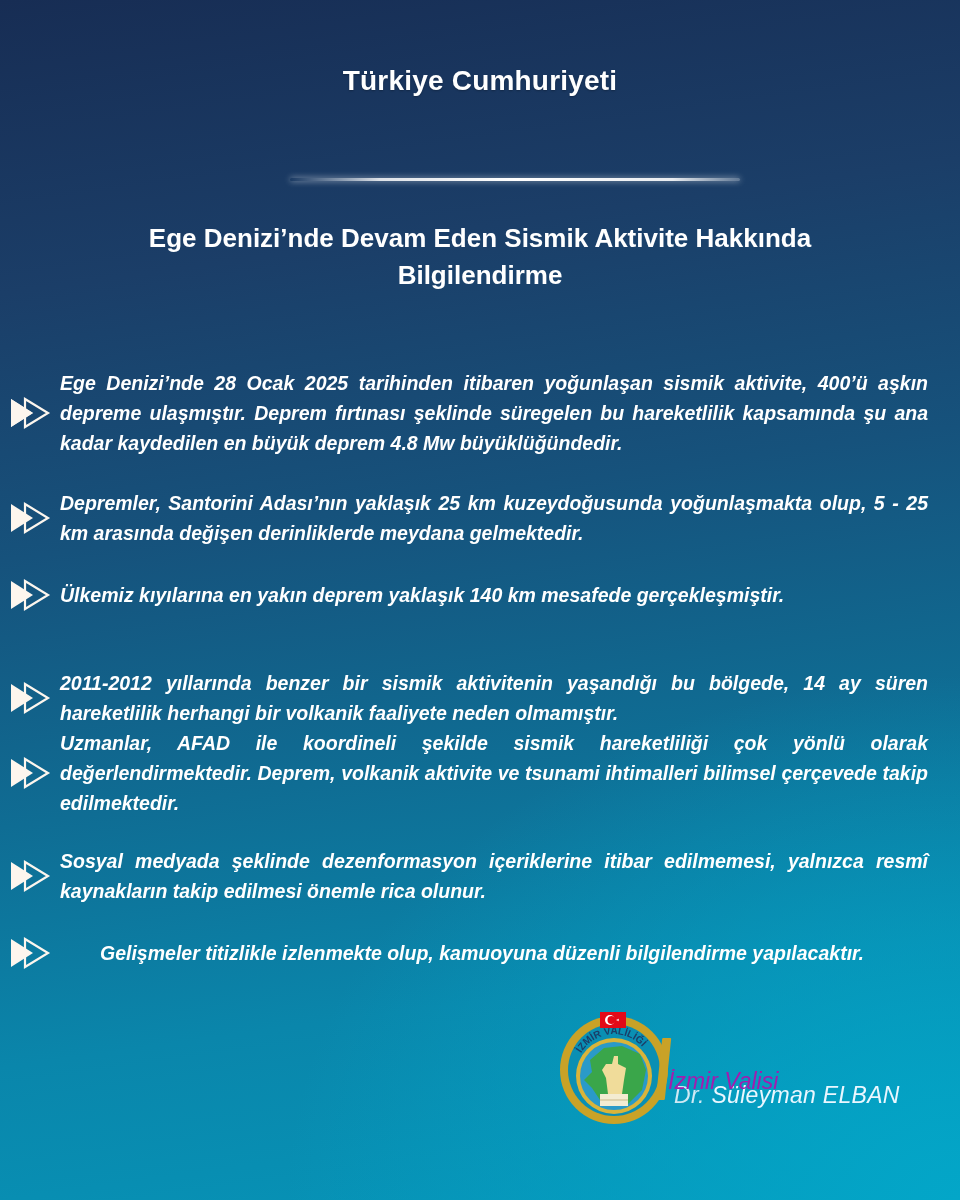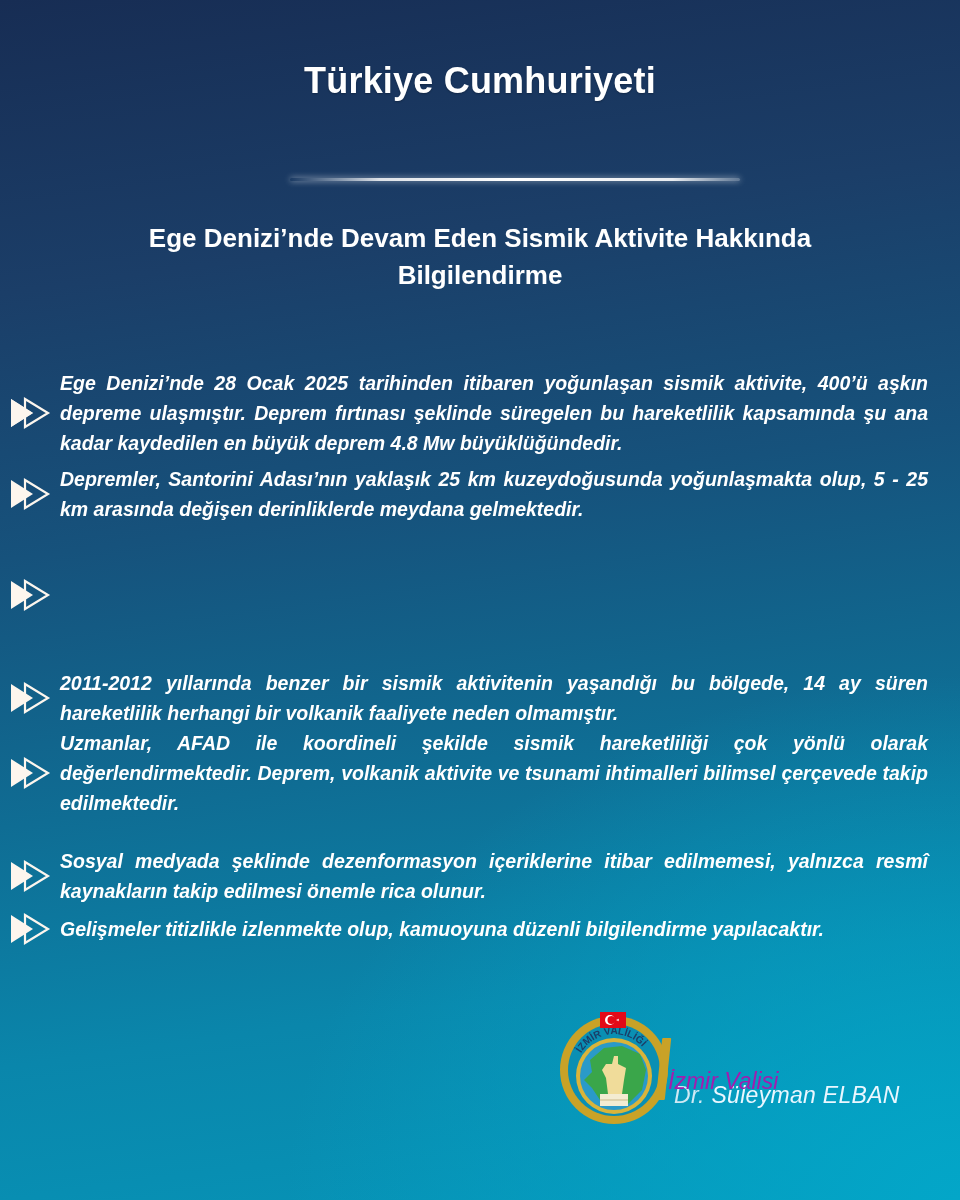--- a/index.html
+++ b/index.html
@@ -6,21 +6,21 @@
   body {
     width: 960px; height: 1200px; overflow: hidden; position: relative;
     font-family: "Liberation Sans", "DejaVu Sans", sans-serif;
     color: #ffffff;
     background:
       radial-gradient(ellipse 900px 700px at 100% 100%, #03a6c8 0%, rgba(3,166,200,0) 75%),
       linear-gradient(172deg, #172d54 0%, #1b3e68 22%, #16527c 42%, #0f6d94 62%, #0a86ab 80%, #0696b9 100%);
   }
   .header { position: absolute; left: 0; right: 0; top: 56px; text-align: center; }
   .title1, .title2 {
-    font-weight: bold; font-size: 36px; line-height: 50px; letter-spacing: 0.2px;
+    font-weight: bold; font-size: 28px; line-height: 50px; letter-spacing: 0.2px;
     text-shadow: 0 1px 2px rgba(0,0,0,0.25);
   }
   .divider {
     position: absolute; left: 290px; top: 178px; width: 450px; height: 3px;
     background: linear-gradient(90deg, rgba(255,255,255,0) 0%, rgba(255,255,255,0.85) 20%, #ffffff 50%, rgba(255,255,255,0.9) 85%, rgba(255,255,255,0.3) 100%);
     box-shadow: 0 0 6px rgba(255,255,255,0.6);
     border-radius: 2px;
   }
   .subtitle {
     position: absolute; left: 80px; right: 80px; top: 192px; text-align: center;
@@ -66,33 +66,34 @@
 
   <div class="bullet" style="top:368px;">
     <svg class="icon" viewBox="0 0 44 34">
       <polygon points="3,3 25,17 3,31" fill="#fdf6ee"></polygon>
       <polygon points="17,3 40,17 17,31" fill="none" stroke="#fdf6ee" stroke-width="2.2"></polygon>
       <polygon points="3,3 25,17 3,31" fill="#fdf6ee"></polygon>
     </svg>
     <div class="text">Ege Denizi’nde 28 Ocak 2025 tarihinden itibaren yoğunlaşan sismik aktivite, 400’ü aşkın depreme ulaşmıştır. Deprem fırtınası şeklinde süregelen bu hareketlilik kapsamında şu ana kadar kaydedilen en büyük deprem 4.8 Mw büyüklüğündedir.</div>
   </div>
 
-  <div class="bullet" style="top:464px;">
+  <div class="bullet" style="top:488px;">
     <svg class="icon" viewBox="0 0 44 34">
       <polygon points="17,3 40,17 17,31" fill="none" stroke="#fdf6ee" stroke-width="2.2"></polygon>
       <polygon points="3,3 25,17 3,31" fill="#fdf6ee"></polygon>
     </svg>
     <div class="text">Depremler, Santorini Adası’nın yaklaşık 25 km kuzeydoğusunda yoğunlaşmakta olup, 5 - 25 km arasında değişen derinliklerde meydana gelmektedir.</div>
   </div>
 
   <div class="bullet" style="top:578px;">
     <svg class="icon" viewBox="0 0 44 34">
       <polygon points="17,3 40,17 17,31" fill="none" stroke="#fdf6ee" stroke-width="2.2"></polygon>
       <polygon points="3,3 25,17 3,31" fill="#fdf6ee"></polygon>
     </svg>
+    <div class="text">Ülkemiz kıyılarına en yakın deprem yaklaşık 140 km mesafede gerçekleşmiştir.</div>
   </div>
 
   <div class="bullet" style="top:668px;">
     <svg class="icon" viewBox="0 0 44 34">
       <polygon points="17,3 40,17 17,31" fill="none" stroke="#fdf6ee" stroke-width="2.2"></polygon>
       <polygon points="3,3 25,17 3,31" fill="#fdf6ee"></polygon>
     </svg>
     <div class="text">2011-2012 yıllarında benzer bir sismik aktivitenin yaşandığı bu bölgede, 14 ay süren hareketlilik herhangi bir volkanik faaliyete neden olmamıştır.</div>
   </div>
 
@@ -105,21 +106,21 @@
   </div>
 
   <div class="bullet" style="top:846px;">
     <svg class="icon" viewBox="0 0 44 34">
       <polygon points="17,3 40,17 17,31" fill="none" stroke="#fdf6ee" stroke-width="2.2"></polygon>
       <polygon points="3,3 25,17 3,31" fill="#fdf6ee"></polygon>
     </svg>
     <div class="text">Sosyal medyada şeklinde dezenformasyon içeriklerine itibar edilmemesi, yalnızca resmî kaynakların takip edilmesi önemle rica olunur.</div>
   </div>
 
-  <div class="bullet" style="top:912px;">
+  <div class="bullet" style="top:936px;gap:40px;">
     <svg class="icon" viewBox="0 0 44 34">
       <polygon points="17,3 40,17 17,31" fill="none" stroke="#fdf6ee" stroke-width="2.2"></polygon>
       <polygon points="3,3 25,17 3,31" fill="#fdf6ee"></polygon>
     </svg>
     <div class="text">Gelişmeler titizlikle izlenmekte olup, kamuoyuna düzenli bilgilendirme yapılacaktır.</div>
   </div>
 
 </div>
 
 <div class="signature">

